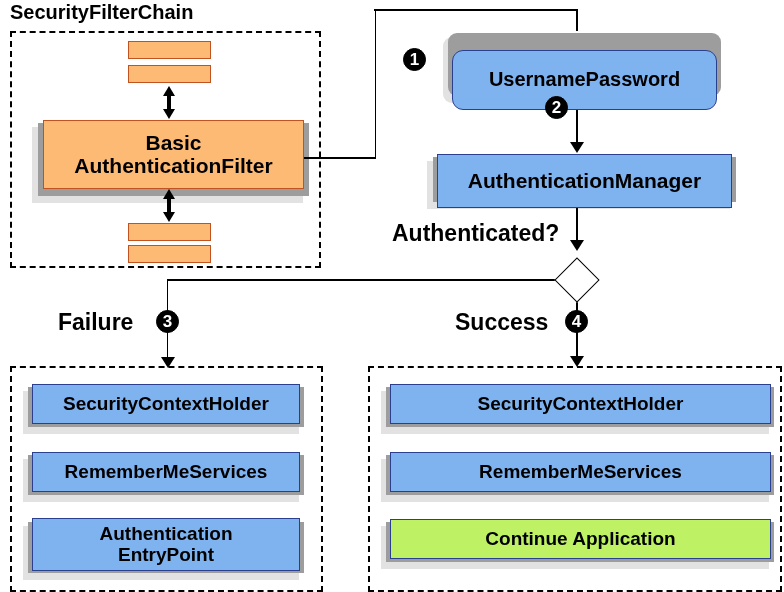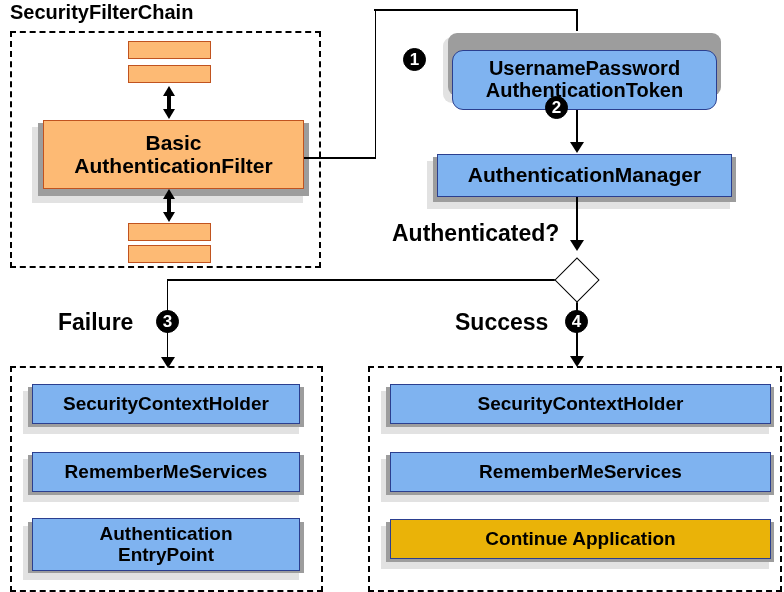--- a/index.html
+++ b/index.html
@@ -50,21 +50,21 @@
   }
   .node-blue {
     background: #7FB3F0;
     border: 1px solid #2b3f8f;
   }
   .node-orange {
     background: #fdba74;
     border: 1px solid #c0531f;
   }
   .node-gray {
-    background: #eab308;
+    background: #bef264;
     border: 1px solid #2b3f8f;
   }
   .node-round {
     border-radius: 11px;
     margin-top: 20px;
   }
 
   
   .shadow-dark {
     background: #9d9d9d;
@@ -172,33 +172,32 @@
 
   <div class="abs line-h" style="left:303px; top:157px; width:73px;"></div>
   <div class="abs line-v" style="left:374.5px; top:9px; height:149px;"></div>
   <div class="abs line-h" style="left:374px; top:9px; width:203px;"></div>
   <div class="abs line-v" style="left:576px; top:9px; height:22px;"></div>
 
   <div class="abs shadow-light shadow-round" style="left:443px; top:37px; width:273px; height:66px;"></div>
   <div class="abs shadow-dark shadow-round" style="left:448px; top:33px; width:273px; height:63px;"></div>
   <div class="abs node node-blue node-round" style="left:452px; top:30px; width:265px; height:60px; font-size:20px; flex-direction:column;">
     <span>UsernamePassword</span>
-    <span>AuthenticationToken</span>
   </div>
 
   <div class="abs badge" style="left:403px; top:48px; width:23px; height:23px;">1</div>
 
   <div class="abs line-v" style="left:576px; top:90px; height:58px;"></div>
   <div class="abs arrow-down" style="left:570px; top:142px;"></div>
 
   <div class="abs badge" style="left:545px; top:96px; width:23px; height:23px;">2</div>
 
   <div class="abs shadow-light" style="left:427px; top:161px; width:303px; height:48px;"></div>
   <div class="abs shadow-dark" style="left:433px; top:157px; width:303px; height:45px;"></div>
-  <div class="abs node node-blue" style="left:437px; top:154px; width:295px; height:43px; font-size:21px;">
+  <div class="abs node node-blue" style="left:437px; top:154px; width:295px; height:54px; font-size:21px;">
     <span>AuthenticationManager</span>
   </div>
 
   <div class="abs edge-label" style="left:392px; top:222px; font-size:23px;">Authenticated?</div>
 
   <div class="abs line-v" style="left:576px; top:197px; height:48px;"></div>
   <div class="abs arrow-down" style="left:570px; top:240px;"></div>
 
   <div class="abs diamond" style="left:561px; top:264px; width:32px; height:32px;"></div>
 

